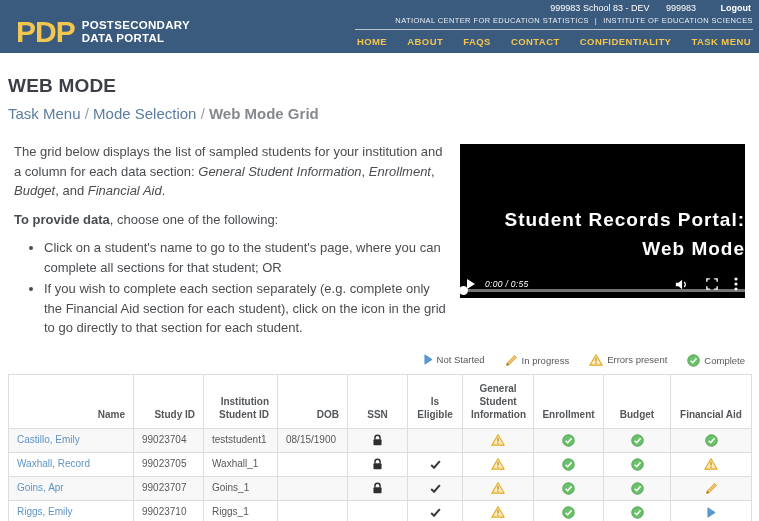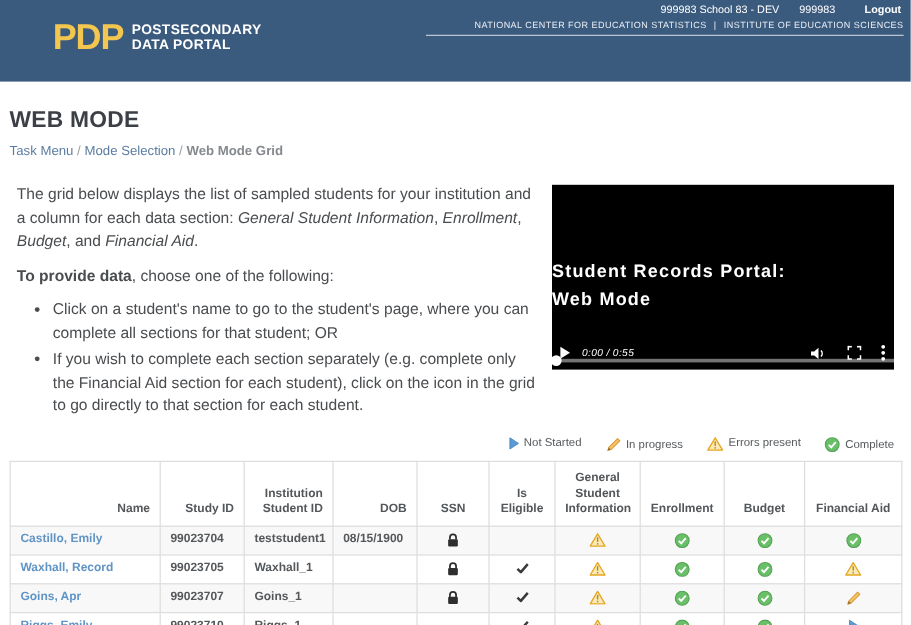--- a/index.html
+++ b/index.html
@@ -1,50 +1,50 @@
 <!DOCTYPE html>
 <html><head>
 <meta charset="utf-8">
 <style>
   * { box-sizing: border-box; margin: 0; padding: 0; }
   html,body { width:759px; height:521px; overflow:hidden; background:#fff;
     font-family:"Liberation Sans","DejaVu Sans",sans-serif; }
 
   
-  .site-header { position:relative; height:68px; background:#3b5b7e; color:#fff; }
+  .site-header { position:relative; height:53px; background:#3b5b7e; color:#fff; }
   .topbar { position:absolute; top:3px; right:8px; font-size:9px; color:#fff; }
   .topbar .school-id { margin-left:14px; }
   .topbar .logout { margin-left:22px; font-weight:bold; color:#fff; text-decoration:none; cursor:pointer; }
   .brand { position:absolute; left:16px; top:17px; display:flex; align-items:center; }
-  .brand-acronym { font-size:30px; font-weight:bold; color:#f2c64f; letter-spacing:-1px; line-height:1;margin-left:28px; }
+  .brand-acronym { font-size:30px; font-weight:bold; color:#f2c64f; letter-spacing:-1px; line-height:1; }
   .brand-name { margin-left:7px; color:#fff; font-weight:bold; font-size:11.5px; line-height:1.15; letter-spacing:0.3px; }
   .header-right { position:absolute; right:6px; top:16px; width:398px; }
   .agency-line { font-size:7.5px; color:#e8edf4; letter-spacing:0.4px; text-align:right;
     padding-bottom:4px; border-bottom:1px solid rgba(255,255,255,0.65); white-space:nowrap; }
   .agency-sep { margin:0 6px; }
   .main-nav { display:flex; justify-content:space-between; margin-top:6px; padding:0 2px; }
   .nav-link { color:#f2c64f; font-size:9.5px; font-weight:bold; letter-spacing:0.4px; text-decoration:none; cursor:pointer; }
 
   
   main { padding:0; }
   h1.page-title { margin:22px 0 4px 8px; font-size:19px; font-weight:bold; color:#3c3f45; letter-spacing:0.2px; }
-  .breadcrumb { margin:8px 0 0 8px; font-size:11px; color:#8a8f94; }
+  .breadcrumb { margin:8px 0 0 8px; font-size:15px; color:#8a8f94; }
   .breadcrumb a { color:#5b7da1; text-decoration:none; cursor:pointer; }
   .bc-current { color:#85898d; font-weight:bold; }
   .bc-sep { color:#9aa0a5; }
 
   
   .content-row { display:flex; margin-top:14px; }
   .intro { width:456px; padding:6px 10px 0 14px; font-size:13px; line-height:1.5; color:#4a4d50; }
   .intro p { margin-bottom:9px; }
   .intro ul { margin:0 0 9px 0; padding-left:30px; }
   .intro li { margin-bottom:2px; }
   .video-player { position:relative; width:285px; height:154px; margin:8px 14px 0 auto; background:#000; }
-  .video-title { position:absolute; top:62px; left:0; right:0; text-align:left; color:#fff;
-    font-size:15px; font-weight:600; letter-spacing:1px; line-height:1.5; }
+  .video-title { position:absolute; top:62px; left:0; right:0; text-align:right; color:#fff;
+    font-size:19px; font-weight:600; letter-spacing:1px; line-height:1.5; }
   .video-controls { position:absolute; left:7px; right:7px; bottom:7px; display:flex; align-items:center;font-style:italic; }
   .play-btn { width:0; height:0; border-left:8px solid #fff; border-top:5px solid transparent;
     border-bottom:5px solid transparent; cursor:pointer; }
   .video-time { color:#fff; font-size:8.5px; margin-left:10px; letter-spacing:0.3px; }
   .vc-spacer { flex:1; }
   .vc-icon { margin-left:16px; cursor:pointer; display:flex; align-items:center; }
   .progress-wrap { position:absolute; left:0; right:0; bottom:6px; height:3px; background:rgba(255,255,255,0.45); cursor:pointer; }
   .progress-knob { position:absolute; left:-1px; top:-3px; width:9px; height:9px; border-radius:50%; background:#fff; }
 
   
@@ -52,21 +52,21 @@
     margin:7px 14px 7px 0; font-size:9.5px; color:#55585b; }
   .legend-item { display:flex; align-items:center; gap:4px; }
 
   
   table.grid { width:743px; margin:0 0 0 8px; border-collapse:collapse; table-layout:fixed;
     font-size:10px; color:#55585b; }
   .grid th, .grid td { border:1px solid #ddd; }
   .grid th { vertical-align:bottom; font-weight:bold; padding:7px 8px; line-height:1.3;
     text-align:right; color:#54575a; background:#fff; }
   .grid th.c, .grid td.c { text-align:center; }
-  .grid td { padding:5px 8px; height:23px; line-height:1.2;font-weight:bold; }
+  .grid td { padding:5px 8px; height:23px; line-height:1.2; }
   .grid tbody tr:nth-child(odd) { background:#f8f8f8; }
   .grid a.student-link { color:#5f94c5; text-decoration:none; cursor:pointer; }
   .icon { display:inline-flex; vertical-align:middle; }
   td .icon, td a { cursor:pointer; }
   col.col-0{width:125px} col.col-1{width:70px} col.col-2{width:74px} col.col-3{width:70px}
   col.col-4{width:60px} col.col-5{width:55px} col.col-6{width:71px} col.col-7{width:70px}
   col.col-8{width:67px} col.col-9{width:81px}
 </style>
 </head>
 <body>
@@ -81,20 +81,28 @@
     <span class="brand-acronym">PDP</span>
     <span class="brand-name">
       <span>POSTSECONDARY</span><br>
       <span>DATA PORTAL</span>
     </span>
   </div>
   <div class="header-right">
     <div class="agency-line">
       <span>NATIONAL CENTER FOR EDUCATION STATISTICS</span><span class="agency-sep">|</span><span>INSTITUTE OF EDUCATION SCIENCES</span>
     </div>
+    <nav class="main-nav">
+        <a class="nav-link">HOME</a>
+        <a class="nav-link">ABOUT</a>
+        <a class="nav-link">FAQS</a>
+        <a class="nav-link">CONTACT</a>
+        <a class="nav-link">CONFIDENTIALITY</a>
+        <a class="nav-link">TASK MENU</a>
+      </nav>
   </div>
 </header>
 
 <main>
   <h1 class="page-title">WEB MODE</h1>
   <div class="breadcrumb"><a class="bc-link">Task Menu</a><span class="bc-sep"> / </span><a class="bc-link">Mode Selection</a><span class="bc-sep"> / </span><span class="bc-current">Web Mode Grid</span></div>
 
   <div class="content-row">
     <div class="intro">
       <p><span>The grid below displays the list of sampled students for your institution and a column for each data section: </span><i>General Student Information</i><span>, </span><i>Enrollment</i><span>, </span><i>Budget</i><span>, and </span><i>Financial Aid</i><span>.</span></p>

